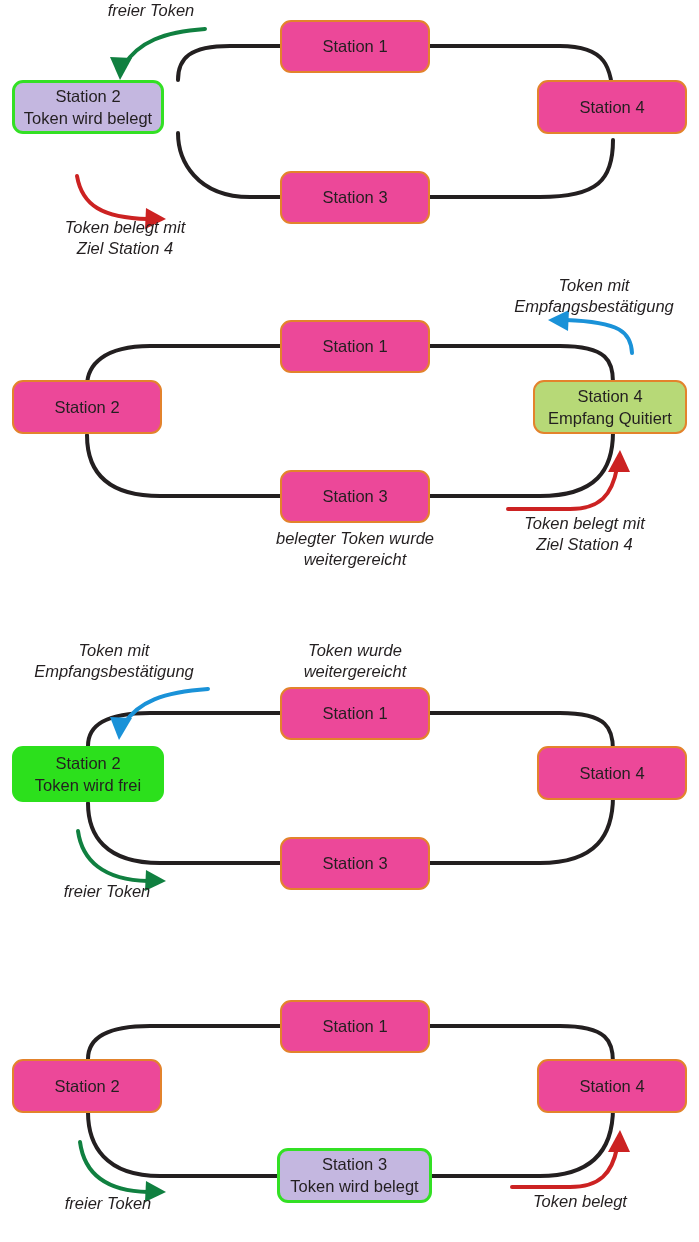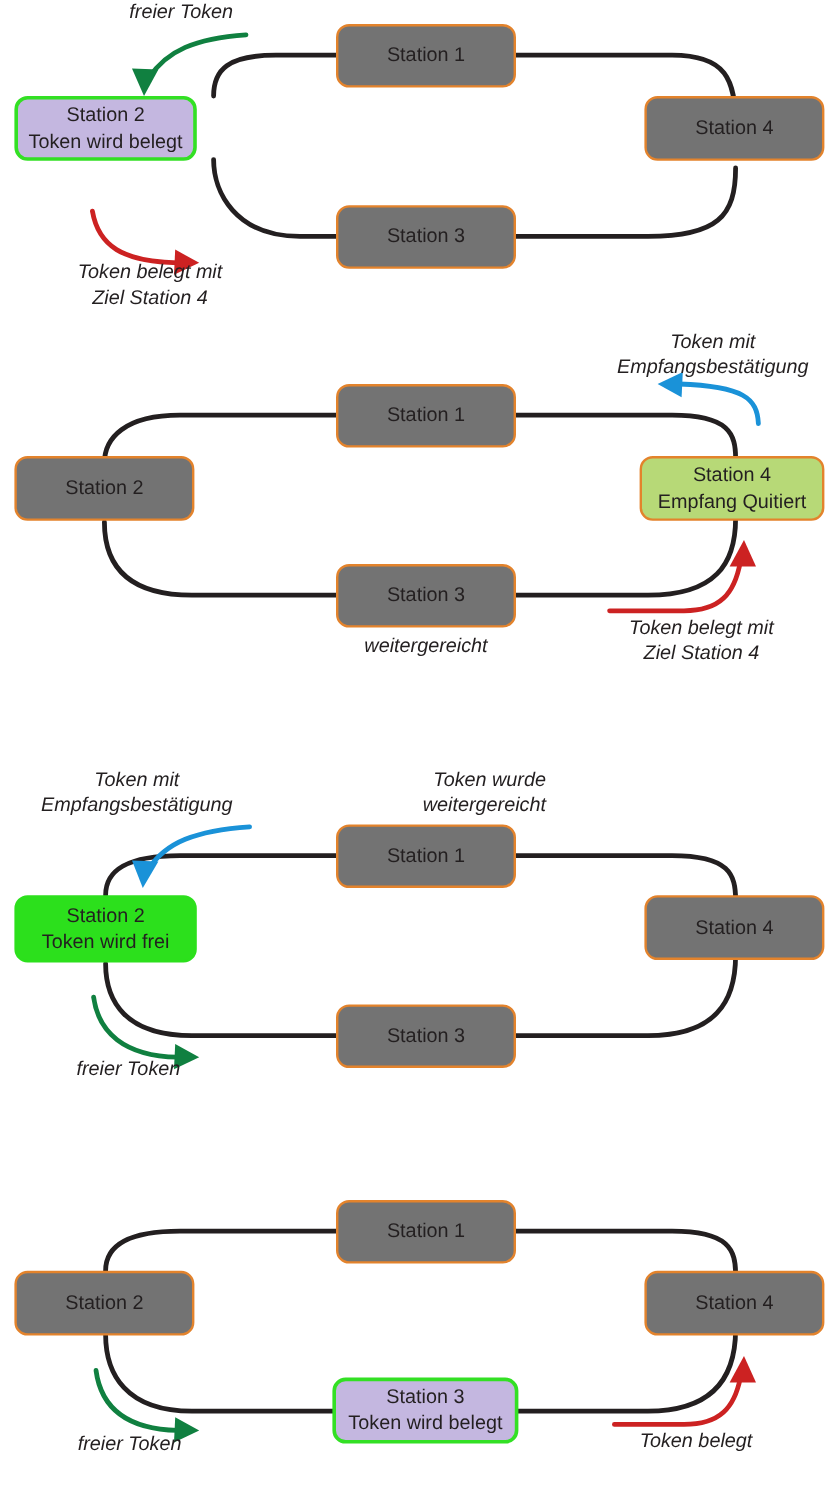--- a/index.html
+++ b/index.html
@@ -34,21 +34,21 @@
     left: 0;
     top: 0;
     width: 699px;
   }
 
   .station {
     position: absolute;
     box-sizing: border-box;
     border: 2.2px solid #e3832c;
     border-radius: 11px;
-    background: #737373;
+    background: #ec4899;
     display: flex;
     flex-direction: column;
     align-items: center;
     justify-content: center;
     font-size: 16.5px;
     line-height: 1.25;
     color: #231f20;
     white-space: nowrap;
     z-index: 5;
   }
@@ -161,20 +161,21 @@
       <div>Token mit</div>
       <div>Empfangsbestätigung</div>
     </div>
 
     <div class="note" style="left:497px; top:243px; width:175px;">
       <div>Token belegt mit</div>
       <div>Ziel Station 4</div>
     </div>
 
     <div class="note" style="left:250px; top:258px; width:210px;">
+      <div>belegter Token wurde</div>
       <div>weitergereicht</div>
     </div>
   </div>
 
   <div class="panel" id="panel-3">
 
     <svg class="ring-svg" height="340" viewBox="0 0 699 340">
       <path d="M 280 93 L 150 93 C 104 93 88 106 88 126" fill="none" stroke="#231f20" stroke-width="4" stroke-linecap="round"></path>
       <path d="M 88 183 C 88 215 105 243 160 243 L 280 243" fill="none" stroke="#231f20" stroke-width="4" stroke-linecap="round"></path>
       <path d="M 429 93 L 560 93 C 608 93 613 109 613 130" fill="none" stroke="#231f20" stroke-width="4" stroke-linecap="round"></path>
@@ -202,21 +203,21 @@
 
     <div class="station" style="left:537px; top:126px; width:150px; height:54px;">
       <span class="ln1">Station 4</span>
     </div>
 
     <div class="note" style="left:9px; top:20px; width:210px;">
       <div>Token mit</div>
       <div>Empfangsbestätigung</div>
     </div>
 
-    <div class="note" style="left:255px; top:20px; width:200px;text-align:right;">
+    <div class="note" style="left:255px; top:20px; width:200px;">
       <div>Token wurde</div>
       <div>weitergereicht</div>
     </div>
 
     <div class="note" style="left:32px; top:261px; width:150px;">
       <div>freier Token</div>
     </div>
   </div>
 
   <div class="panel" id="panel-4">

